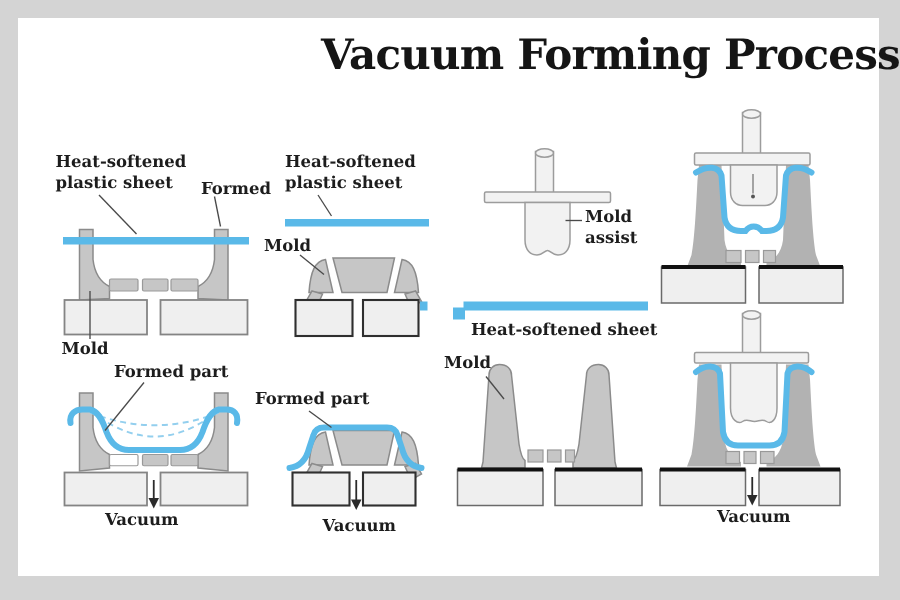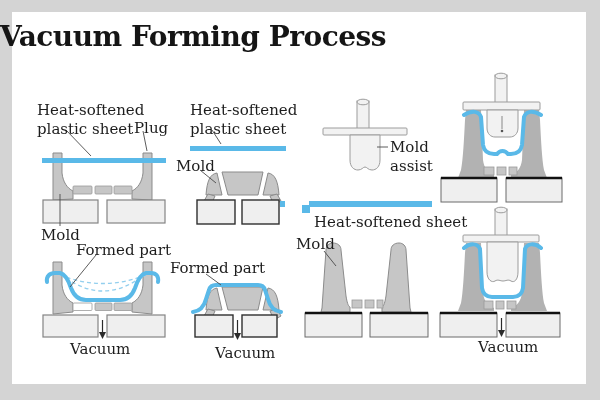--- a/index.html
+++ b/index.html
@@ -6,27 +6,28 @@
   body{
     width:600px;height:400px;position:relative;overflow:hidden;
     background:var(--bg,#d4d4d4);
     font-family:"DejaVu Serif",serif;
   }
   .panel{
     position:absolute;left:12px;top:12px;width:574px;height:372px;
     background:var(--panel,#ffffff);
   }
   .title{
-    position:absolute;left:0;top:20px;width:600px;text-align:left;
+    position:absolute;left:0;top:20px;width:600px;text-align:right;
     font-family:"DejaVu Serif",serif;font-weight:700;font-size:28px;
     letter-spacing:-0.5px;color:#151515;
   }
   .lbl{
-    position:absolute;font-size:15px;line-height:1.28;color:#1d1d1d;
+    position:absolute;font-size:11px;line-height:1.28;color:#1d1d1d;
     white-space:pre-line;
+    font-weight:bold;
   }
   .lbl.c{text-align:right;white-space:nowrap;}
   svg.art{position:absolute;left:0;top:0;}
   
   .blue-fill{fill:var(--blue,#5ab9e8);}
   .blue-stroke{stroke:var(--blue,#5ab9e8);fill:none;stroke-width:4;stroke-linecap:round;}
   .dash{stroke:#93cfee;fill:none;stroke-width:1.3;stroke-dasharray:4 3;}
   .mold{fill:var(--moldgray,#c6c6c6);stroke:#8b8b8b;stroke-width:1;}
   .molddark{fill:var(--molddark,#b2b2b2);}
   .tool{fill:#f2f2f2;stroke:#9c9c9c;stroke-width:1;}
@@ -164,21 +165,21 @@
     <rect class="blockC" x="506" y="313" width="54" height="24"></rect>
     <line class="topedge" x1="440" y1="313" x2="497" y2="313"></line>
     <line class="topedge" x1="506" y1="313" x2="560" y2="313"></line>
     <line class="arrow" x1="501.5" y1="318" x2="501.5" y2="331"></line>
     <polygon class="ahead" points="498,330 505,330 501.5,337"></polygon>
   </g>
 </svg>
 
 <div class="lbl" style="left:37px;top:101px;">Heat-softened
 plastic sheet</div>
-<div class="lbl" style="left:134px;top:119px;">Plug</div>
+<div class="lbl" style="left:134px;top:119px;">Formed</div>
 <div class="lbl" style="left:41px;top:226px;">Mold</div>
 <div class="lbl" style="left:76px;top:241px;">Formed part</div>
 <div class="lbl c" style="left:70px;top:340px;width:46px;">Vacuum</div>
 <div class="lbl" style="left:190px;top:101px;">Heat-softened
 plastic sheet</div>
 <div class="lbl" style="left:176px;top:157px;">Mold</div>
 <div class="lbl" style="left:170px;top:259px;">Formed part</div>
 <div class="lbl c" style="left:215px;top:344px;width:46px;">Vacuum</div>
 <div class="lbl" style="left:390px;top:138px;">Mold
 assist</div>

